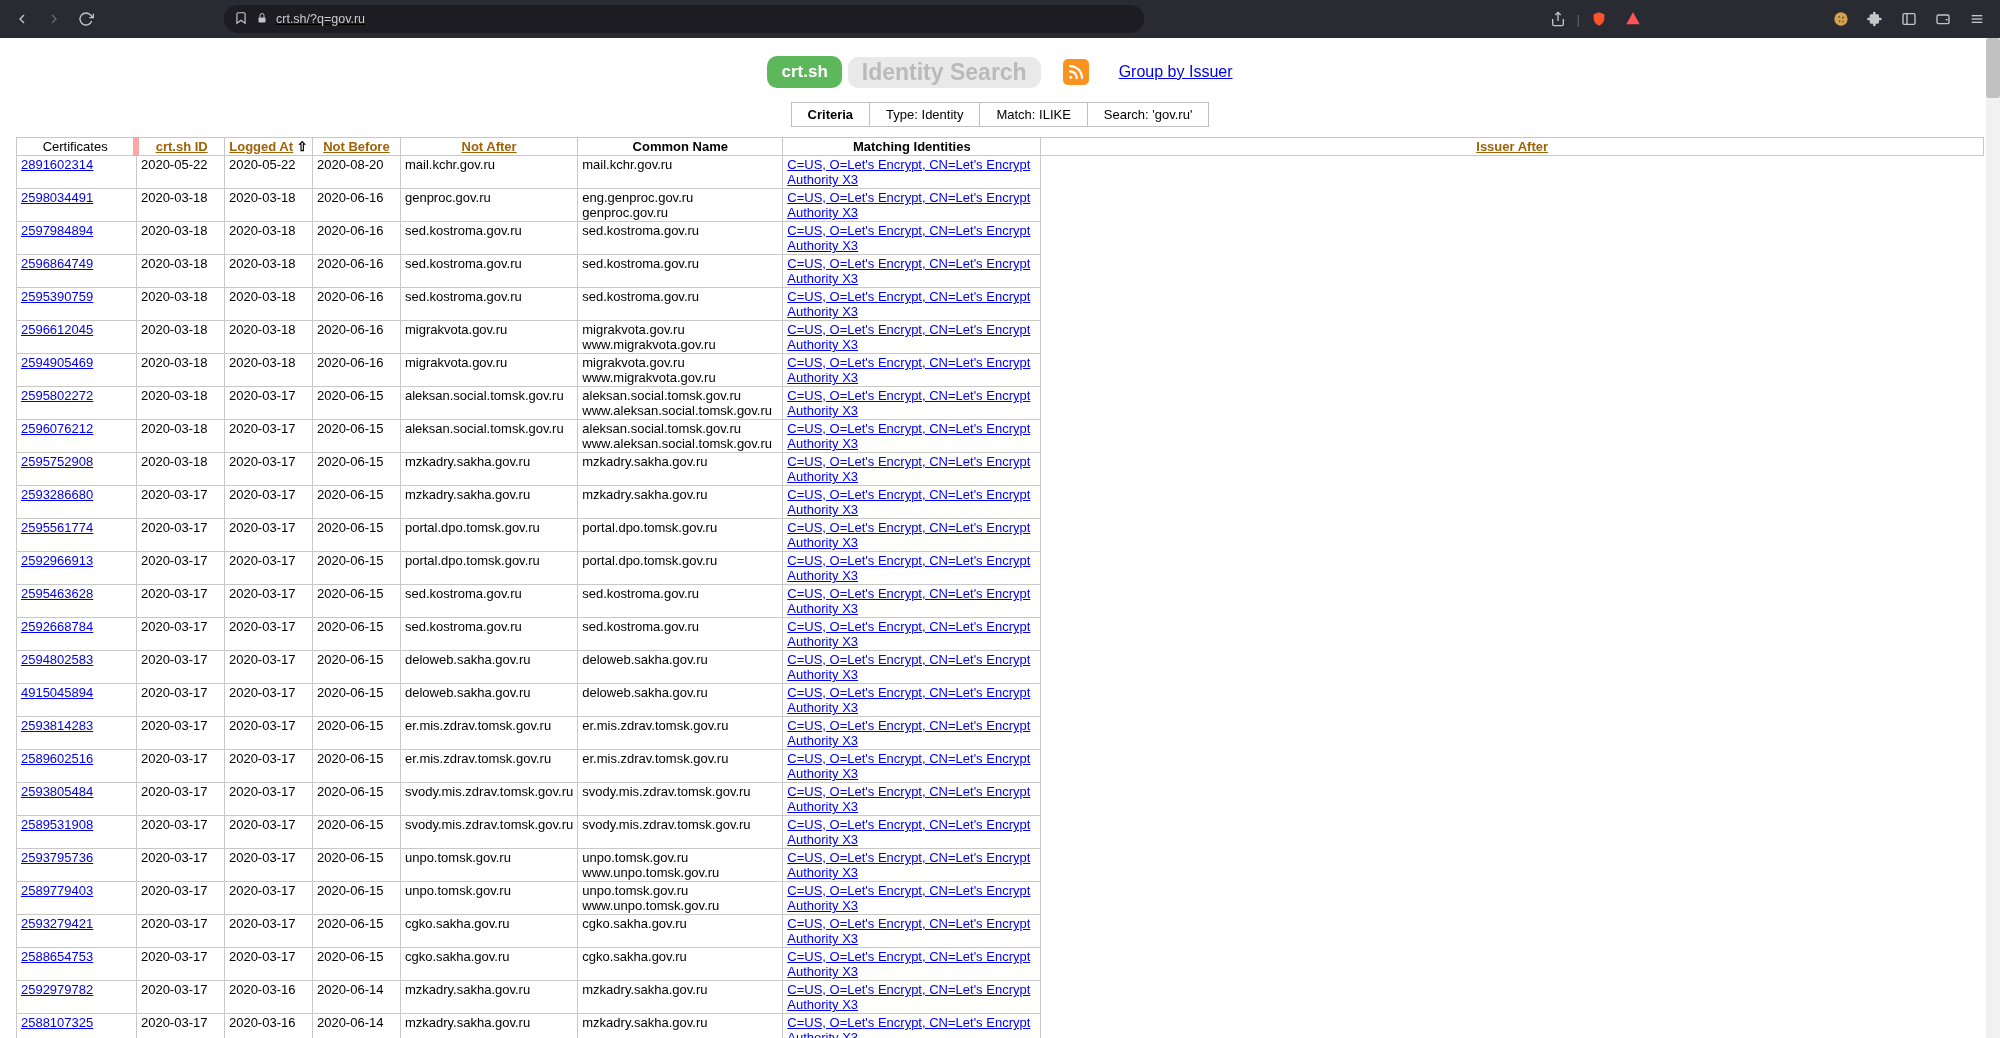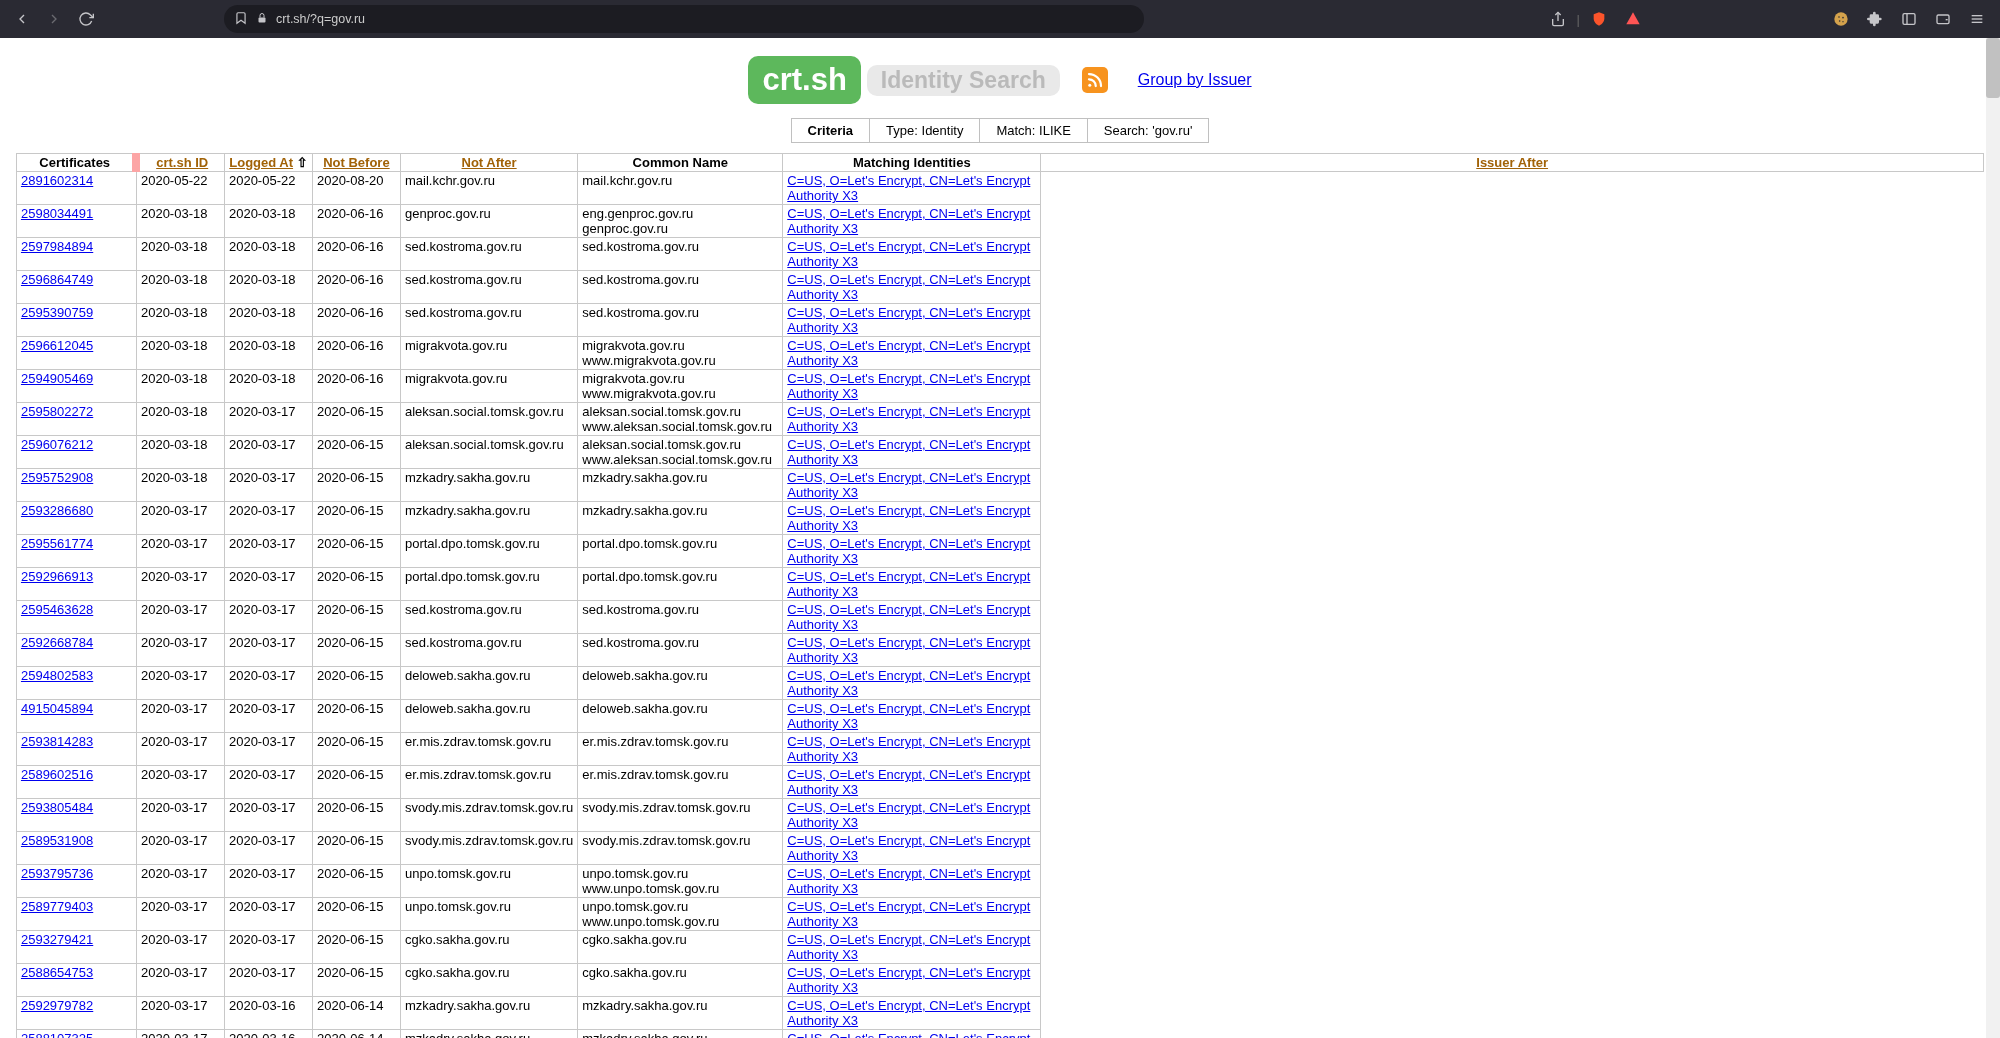--- a/index.html
+++ b/index.html
@@ -9,20 +9,21 @@
   background: #fff;
   color: #000;
 }
 .browser-bar {
   background: #2a2a33;
   height: 38px;
   display: flex;
   align-items: center;
   padding: 0 8px;
   gap: 4px;
+  text-decoration: underline;
 }
 .nav-btn {
   width: 28px; height: 28px;
   display: flex; align-items: center; justify-content: center;
   color: #c5c5c9;
   cursor: pointer;
 }
 .nav-btn.disabled { color: #6a6a70; }
 .nav-btn svg { width: 16px; height: 16px; }
 .url-bar {
@@ -56,21 +57,21 @@
   display: flex;
   align-items: center;
   justify-content: center;
   gap: 6px;
   margin: 8px 0 14px 0;
 }
 .logo1 {
   background: #5db85c;
   color: #fff;
   font-weight: bold;
-  font-size: 31px;
+  font-size: 17px;
   padding: 6px 14px;
   border-radius: 10px;
 }
 .logo2 {
   background: #e9e9e9;
   color: #bababa;
   font-weight: bold;
   font-size: 23px;
   padding: 2px 14px;
   border-radius: 10px;
@@ -106,25 +107,25 @@
   margin: 0 auto;
 }
 .main-table td, .main-table th {
   border: 1px solid #c8c8c8;
   padding: 1px 4px;
   text-align: left;
   vertical-align: top;
   font-size: 13px;
 }
 .main-table .section {
-  font-weight: bold;
+  font-weight: normal;
   text-align: center;
   width: 120px;
   vertical-align: top;
-  border-right: 8px solid #fca5a5;
+  border-right: 6px solid #fca5a5;
 }
 .main-table th a { color: #a16207; }
 .main-table th { text-align: center; font-weight: bold; }
 .col-id { width: 88px; text-align: center; }
 .col-date { width: 88px; white-space: nowrap; }
 .col-cn { width: 205px; }
 .col-mi { width: 258px; }
 .cell-id { text-align: left; }
 .cell-date { text-align: center; white-space: nowrap; }
 .scroll-indicator {

